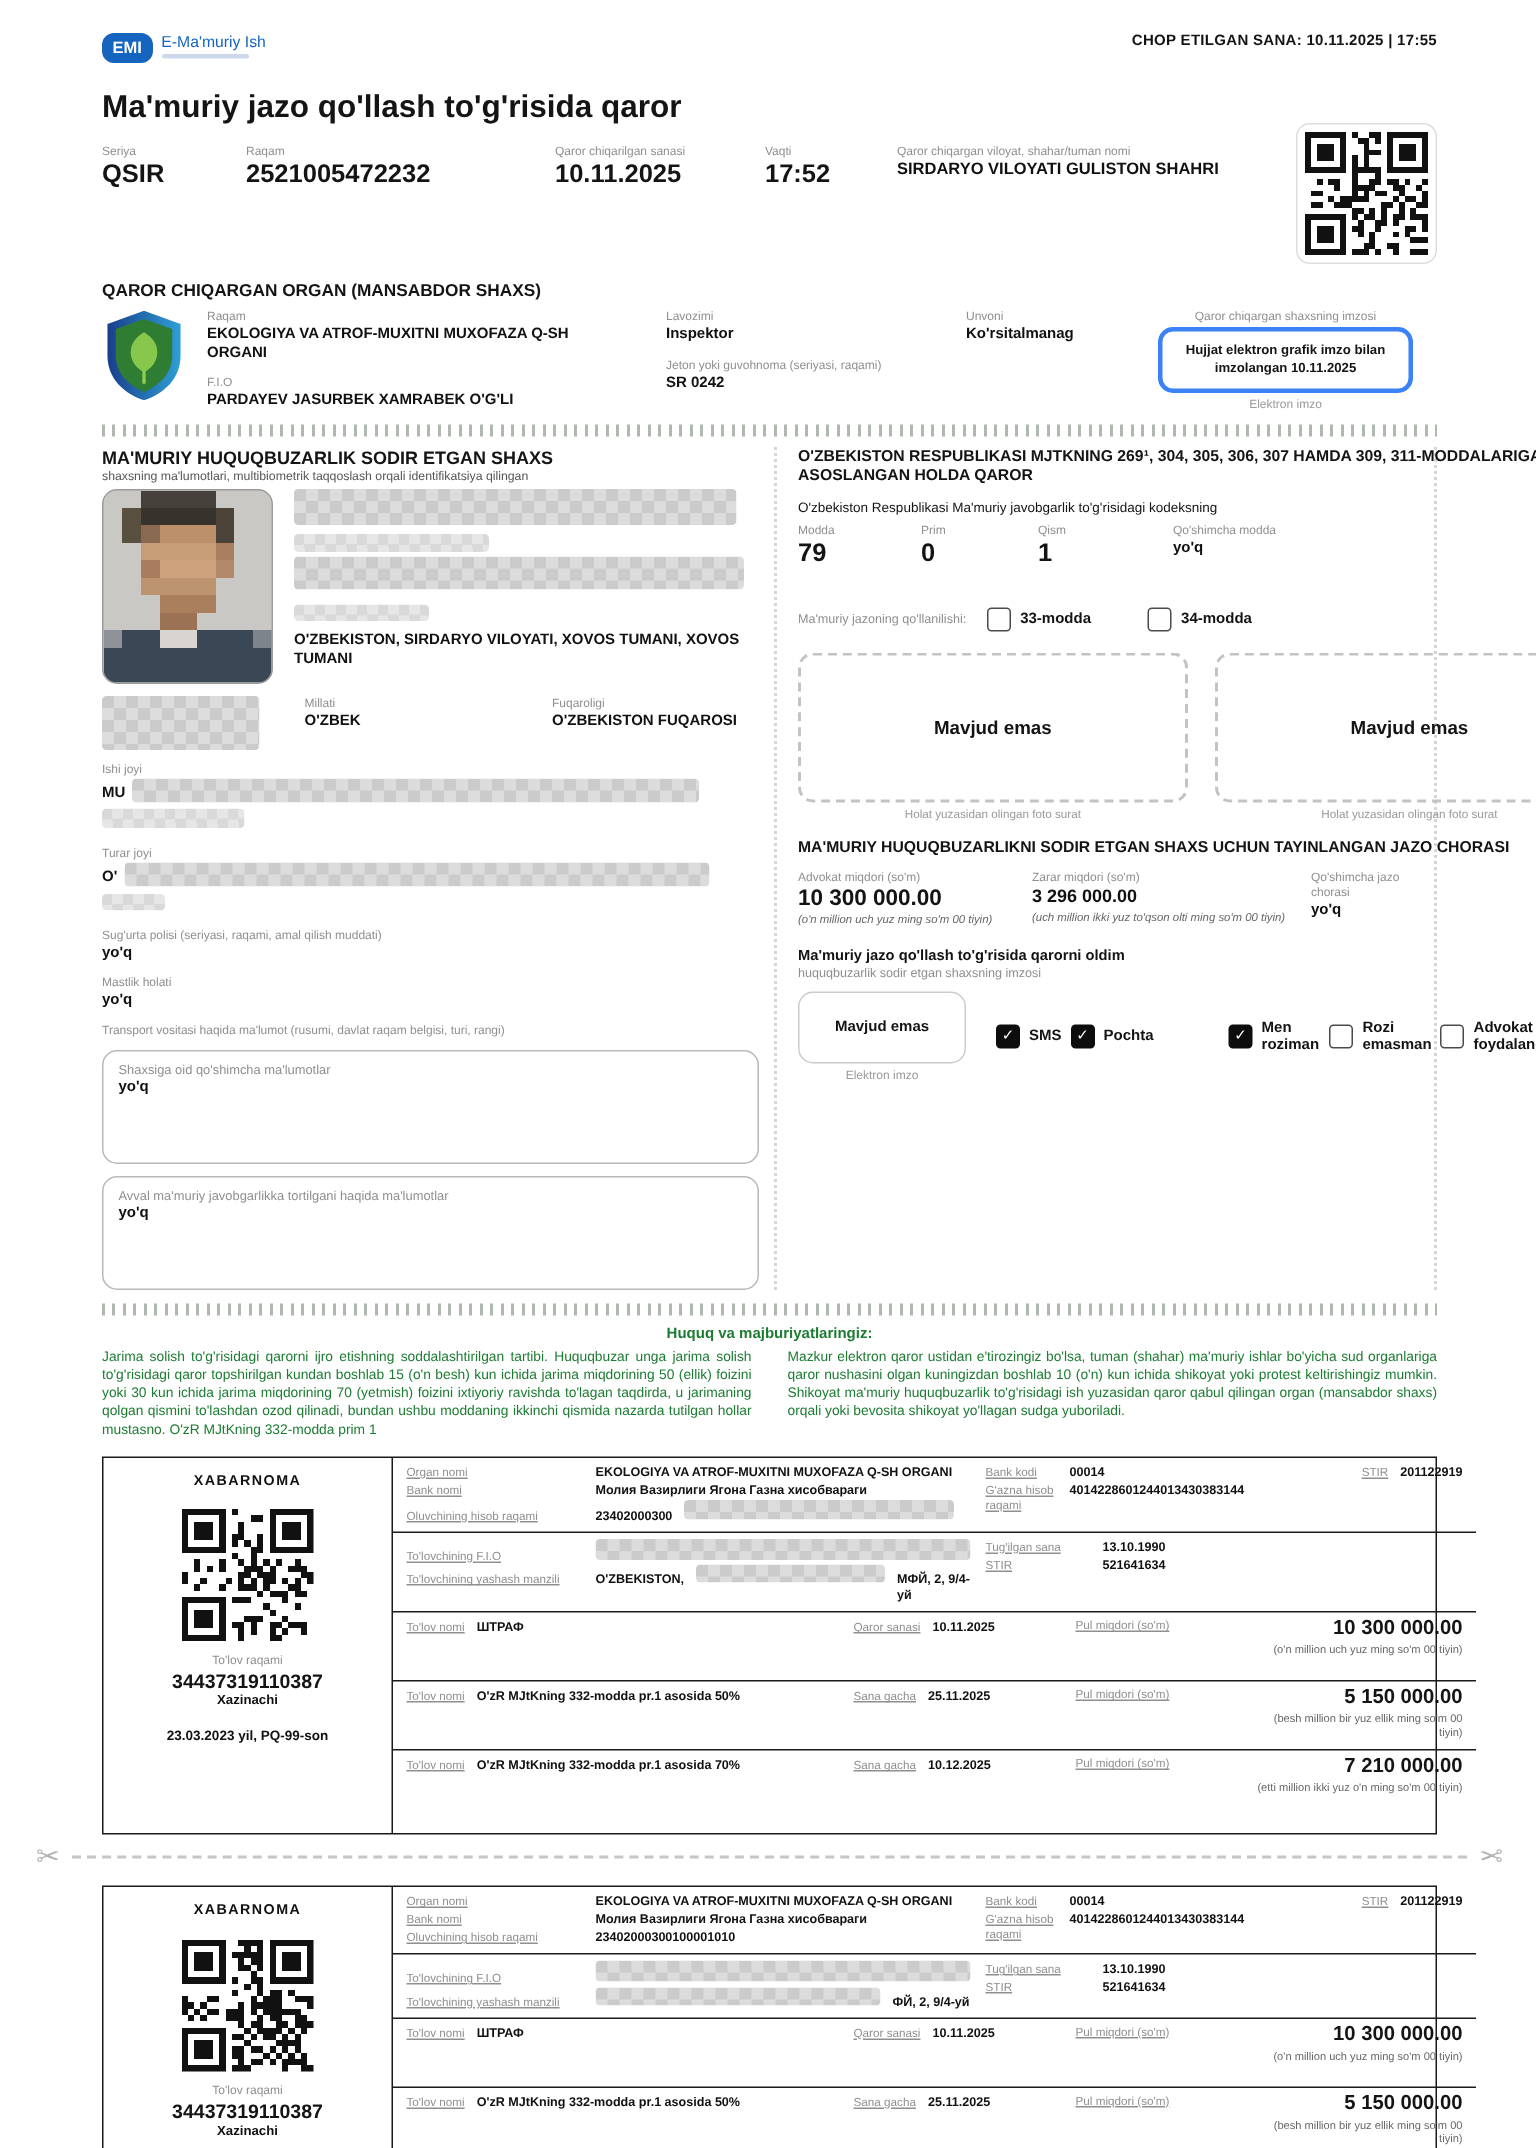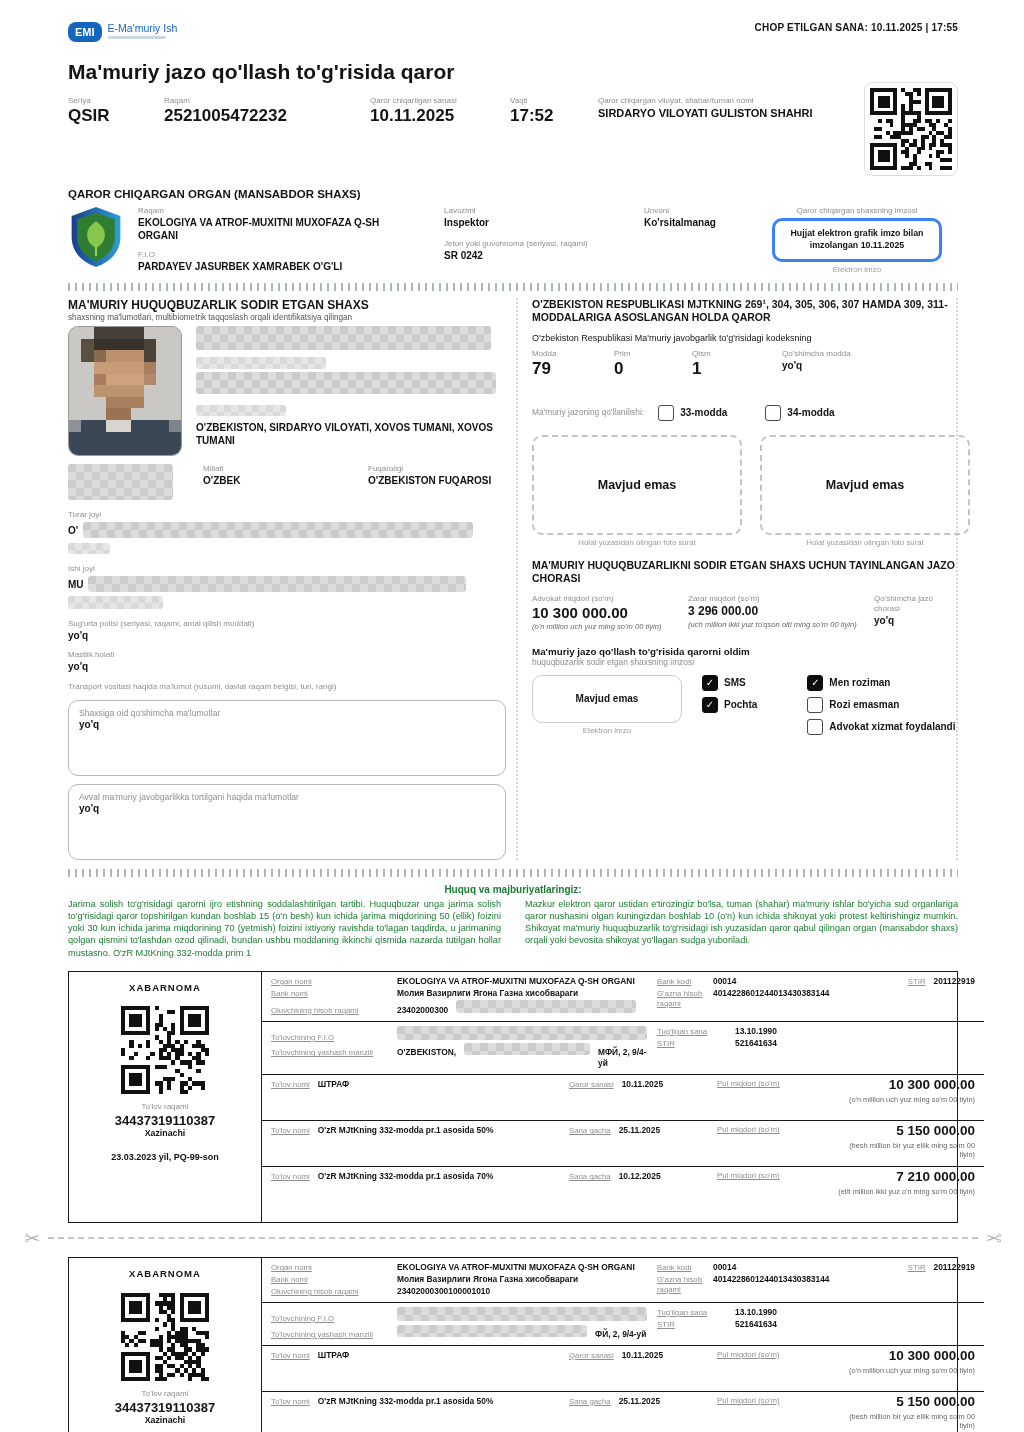--- a/index.html
+++ b/index.html
@@ -73,21 +73,21 @@
   .dashcap{color:#9a9a9a;font-size:7.8px;text-align:center;margin-top:3px;}
   .pen-title{font-size:10.5px;font-weight:bold;line-height:1.3;margin-top:12px;}
   .pen-row{display:flex;margin-top:8px;}
   .pen-col{margin-right:16px;}
   .words-sm{font-size:7.6px;color:#666;font-style:italic;line-height:1.25;margin-top:1px;}
   .ack-title{font-size:9.8px;font-weight:bold;margin-top:14px;}
   .ack-sub{font-size:8.4px;color:#8f8f8f;}
   .ack-row{display:flex;gap:20px;margin-top:8px;}
   .ack-sign{width:150px;text-align:center;}
   .ack-signbox{border:1px solid #ccc;border-radius:10px;height:46px;display:flex;align-items:center;justify-content:center;font-weight:bold;font-size:10px;}
-  .ack-cbcol{display:flex;flex-direction:column;gap:6px;}
+  .ack-cbcol{display:flex;flex-direction:row;gap:6px;}
 
   
   .rights-title{color:#1d7c33;font-weight:bold;font-size:10px;text-align:center;margin:6px 0 3px;}
   .rights{display:flex;gap:24px;color:#1d7c33;font-size:9.2px;line-height:1.33;text-align:justify;}
   .rights>div{flex:1;}
 
   
   .slip{border:1.5px solid #1a1a1a;display:flex;margin-top:6px;background:#fff;}
   .slip-left{width:180px;flex:none;border-right:1.5px solid #1a1a1a;display:flex;flex-direction:column;align-items:center;padding:10px 6px 8px;text-align:center;}
   .slip-right{flex:1;display:flex;flex-direction:column;}
@@ -360,32 +360,32 @@
         <div style="width:135px">
           <div class="lbl">Millati</div>
           <div class="val">O'ZBEK</div>
         </div>
         <div>
           <div class="lbl">Fuqaroligi</div>
           <div class="val">O'ZBEKISTON FUQAROSI</div>
         </div>
       </div>
 
+      <div style="margin-top:8px">
+        <div class="lbl">Ishi joyi</div>
+        <div><span class="val">MU</span>
+             <span class="rd" style="width:378px;height:16px;"></span></div>
+        <div><span class="rd light" style="width:95px;height:13px;margin-top:2px;"></span></div>
+      </div>
+
       <div style="margin-top:10px">
         <div class="lbl">Turar joyi</div>
         <div><span class="val">O'</span>
              <span class="rd" style="width:390px;height:16px;"></span></div>
         <div><span class="rd light" style="width:42px;height:11px;margin-top:2px;"></span></div>
-      </div>
-
-      <div style="margin-top:8px">
-        <div class="lbl">Ishi joyi</div>
-        <div><span class="val">MU</span>
-             <span class="rd" style="width:378px;height:16px;"></span></div>
-        <div><span class="rd light" style="width:95px;height:13px;margin-top:2px;"></span></div>
       </div>
 
       <div style="margin-top:9px">
         <div class="lbl">Sug'urta polisi (seriyasi, raqami, amal qilish muddati)</div>
         <div class="val">yo'q</div>
       </div>
 
       <div style="margin-top:8px">
         <div class="lbl">Mastlik holati</div>
         <div class="val">yo'q</div>

